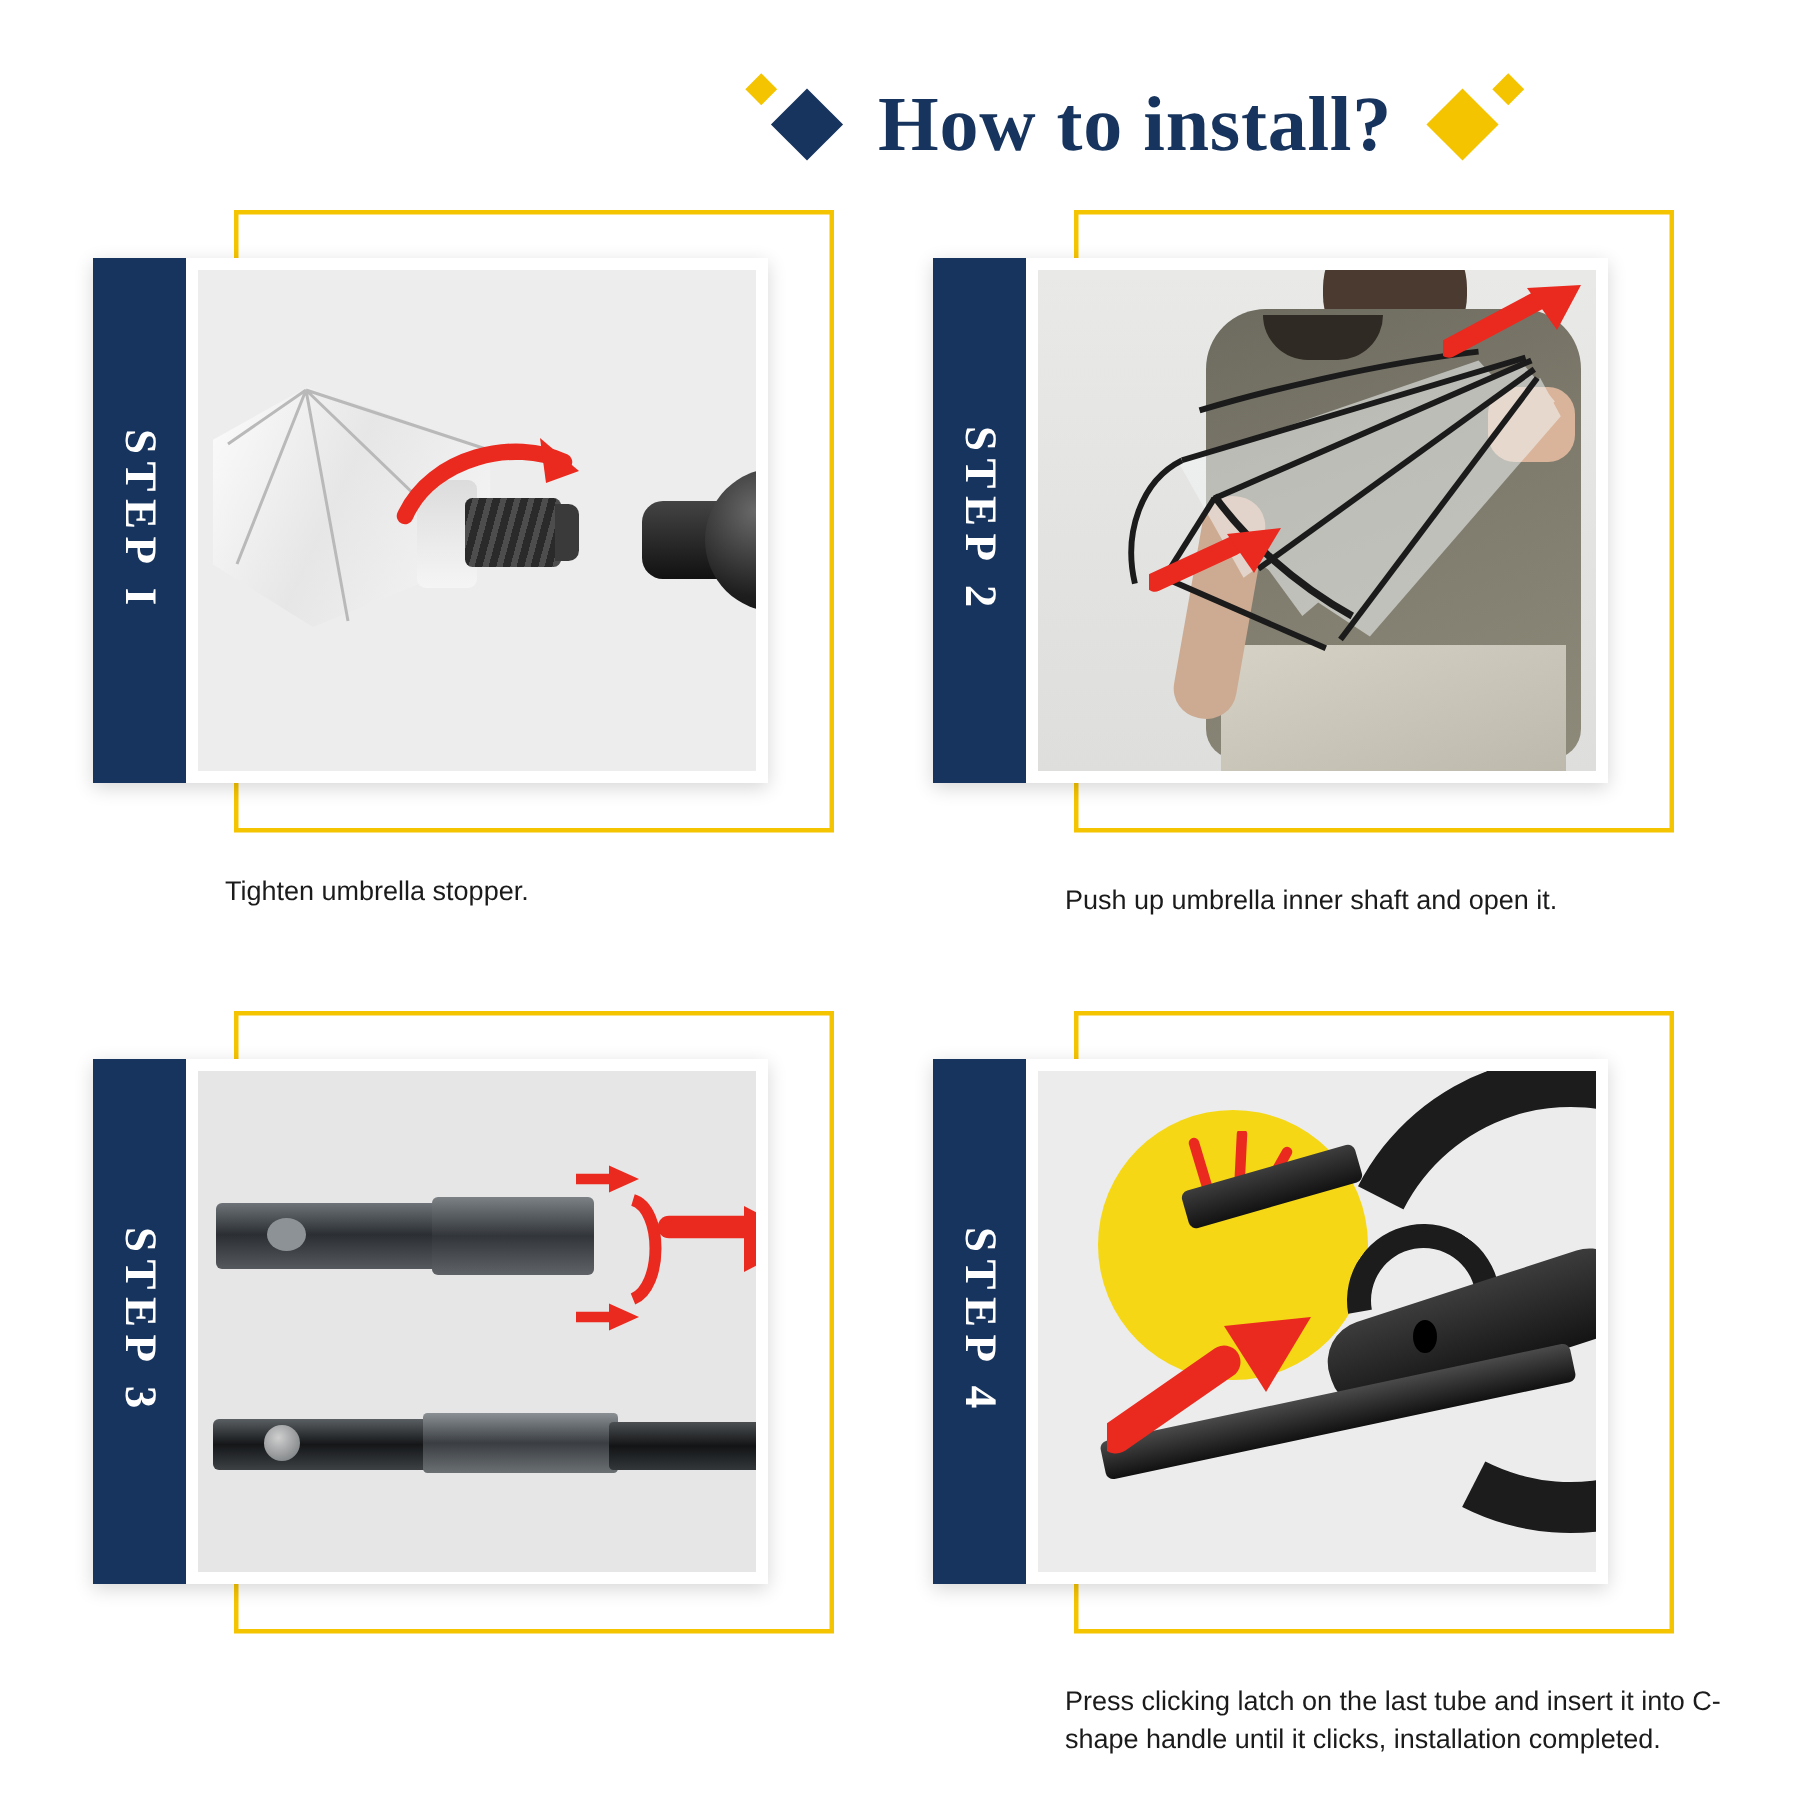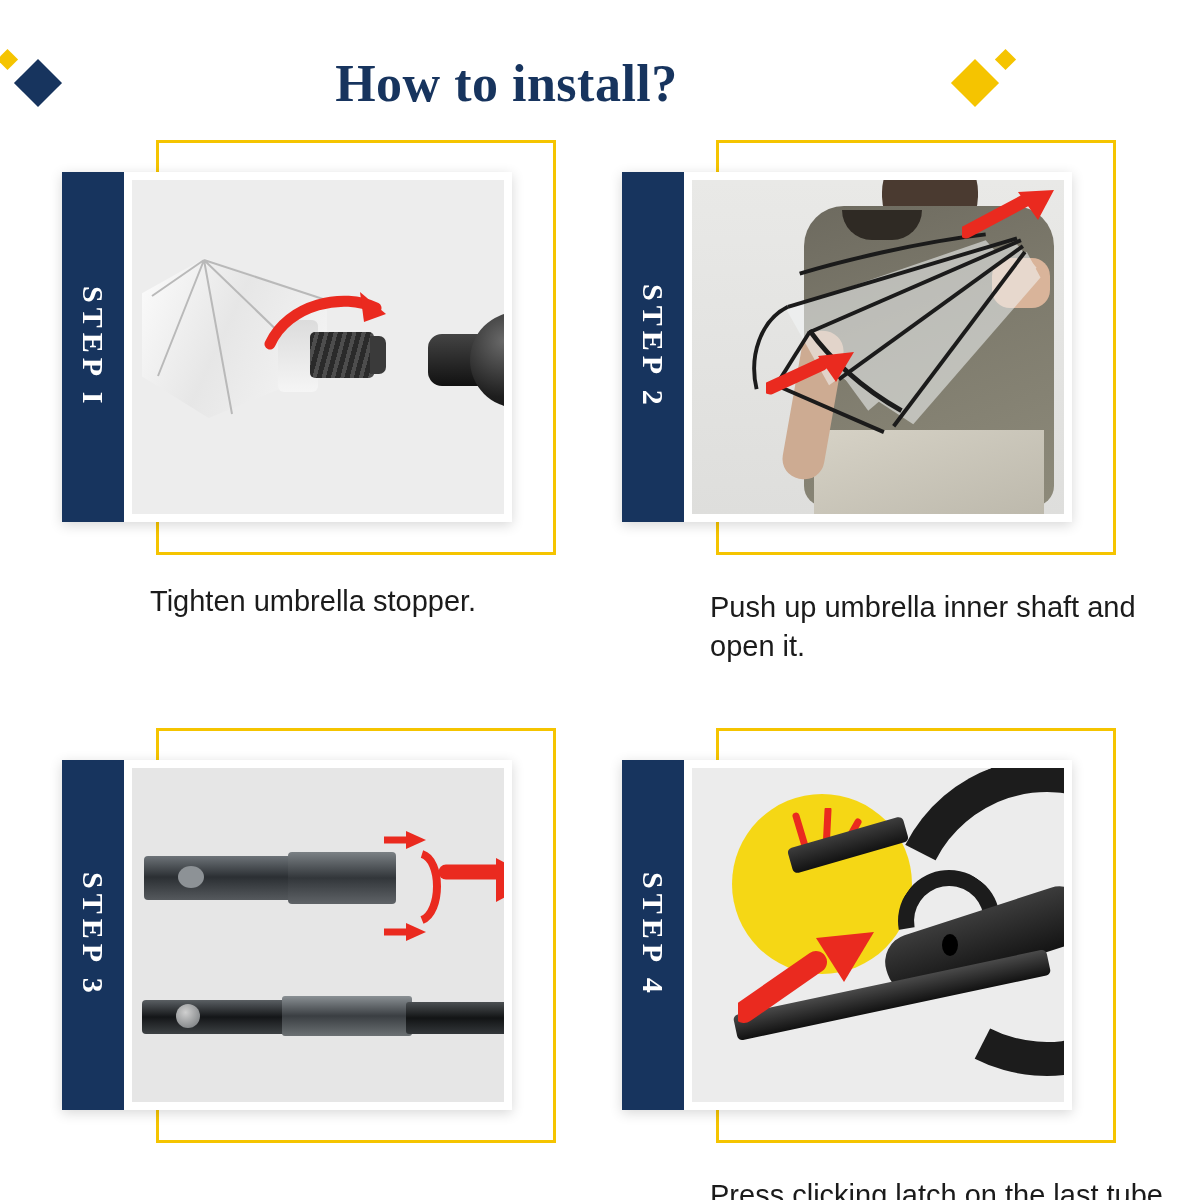--- a/index.html
+++ b/index.html
@@ -18,21 +18,21 @@
 
   
   .header {
     position: absolute;
     top: 48px;
     left: 0;
     width: 1013px;
     height: 70px;
     display: flex;
     align-items: center;
-    justify-content: space-between;
+    justify-content: flex-end;
   }
   .title-text {
     font-family: "Liberation Serif", serif;
     font-weight: bold;
     font-size: 52px;
     color: #17345e;
     letter-spacing: 0.5px;
     white-space: nowrap;
   }
   .diamond {
@@ -117,21 +117,21 @@
   }
   .photo {
     flex: 1 1 auto;
     margin: 8px 8px 8px 8px;
     background: #ededed;
     position: relative;
     overflow: hidden;
   }
   .caption {
     margin-top: 22px;
-    font-size: 29px;
+    font-size: 18px;
     line-height: 1.35;
     color: #1b1b1b;
     max-width: 470px;
   }
   .cell.left-col .caption { padding-left: 88px; }
   .cell.right-col .caption { padding-left: 88px; margin-top: 28px; }
 
   .row-2 { margin-top: 62px; }
 
   

